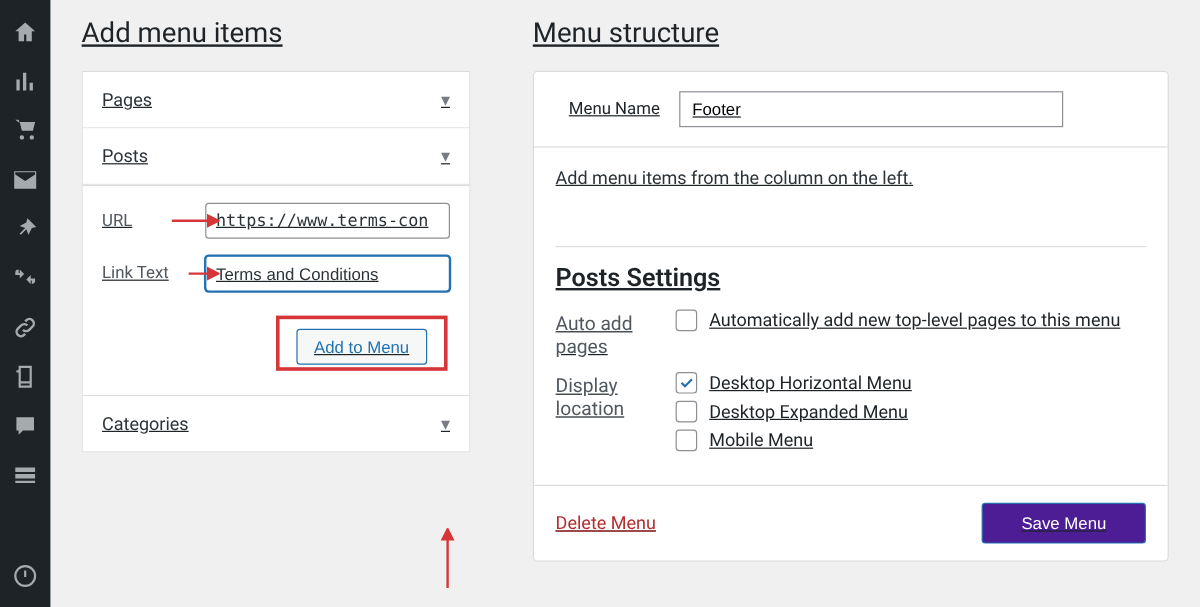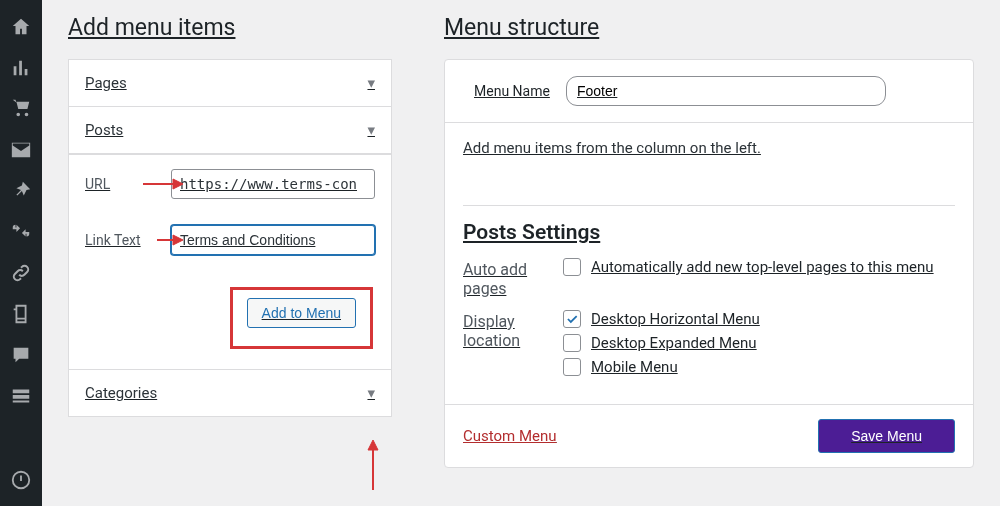--- a/index.html
+++ b/index.html
@@ -22,35 +22,35 @@
   h2.section { font-size: 23px; font-weight: 400; color: #1d2327; margin-bottom: 18px; }
 
   
   .accordion { border: 1px solid #dcdcde; background: #fff; }
   .acc-item { border-bottom: 1px solid #dcdcde; }
   .acc-item:last-child { border-bottom: none; }
   .acc-header { display: flex; align-items: center; justify-content: space-between; padding: 14px 16px; cursor: pointer; font-size: 15px; color: #2c3338; background: #fff; }
   .acc-header .chev { color: #787c82; }
   .acc-body { padding: 14px 16px 18px 16px; border-top: 1px solid #dcdcde; background: #fff; position: relative; }
 
-  .field-row { display: flex; align-items: center; margin-bottom: 26px; gap: 12px; position: relative; }
+  .field-row { display: flex; align-items: center; margin-bottom: 14px; gap: 12px; position: relative; }
   .field-row label { width: 74px; text-align: left; color: #50575e; font-size: 14px; }
   .field-row input[type="text"] { flex: 1; border: 1px solid #8c8f94; padding: 6px 8px; font-size: 14px; border-radius: 3px; background: #fff; color: #2c3338; }
   .field-row input.mono { font-family: Consolas, monospace; }
   .field-row input.focus { border: 1.5px solid #2271b1; box-shadow: 0 0 0 1px #2271b1; }
 
   .add-to-menu-wrap { display: flex; justify-content: flex-end; padding: 6px 2px 2px 2px; position: relative; }
-  .add-to-menu-box { border: 3px solid #d63638; padding: 8px 14px 18px 14px; display: inline-flex; }
+  .add-to-menu-box { border: 3px solid #d63638; padding: 8px 14px 2px 14px; display: inline-flex; }
   .btn-secondary { background: #f6f7f7; border: 1px solid #2271b1; color: #2271b1; padding: 6px 14px; border-radius: 3px; cursor: pointer; font-size: 14px; }
 
   
   .panel { border: 1px solid #dcdcde; background: #fff; border-radius: 4px; margin-top: 0; }
   .panel-top { padding: 16px 29px; border-bottom: 1px solid #dcdcde; display: flex; align-items: center; gap: 16px; }
   .panel-top label { color: #1d2327; font-size: 14px; }
-  .panel-top input { width: 320px; border: 1px solid #8c8f94; padding: 6px 10px; font-size: 14px; border-radius: 11px; }
+  .panel-top input { width: 320px; border: 1px solid #8c8f94; padding: 6px 10px; font-size: 14px; border-radius: 0; }
   .panel-body { padding: 16px 18px 10px 18px; }
   .hint { color: #2c3338; font-size: 15px; margin-bottom: 48px; }
   .panel-body hr { border: none; border-top: 1px solid #dcdcde; margin: 0 0 14px 0; }
   h3.settings { font-size: 21px; font-weight: 600; margin-bottom: 14px; }
 
   .settings-row { display: flex; align-items: flex-start; gap: 20px; margin-bottom: 12px; }
   .settings-row .sl { width: 80px; color: #50575e; font-size: 16px; padding-top: 2px; }
   .settings-row .sr { flex: 1; }
   .chk-row { display: flex; align-items: center; gap: 10px; margin-bottom: 6px; font-size: 15px; }
   .chk { width: 18px; height: 18px; border: 1.5px solid #8c8f94; border-radius: 3px; display: inline-flex; align-items: center; justify-content: center; cursor: pointer; color: #2271b1; background: #fff; }
@@ -225,19 +225,19 @@
                 <span>Desktop Expanded Menu</span>
               </div>
               <div class="chk-row">
                 <span class="chk"></span>
                 <span>Mobile Menu</span>
               </div>
             </div>
           </div>
         </div>
         <div class="panel-footer">
-          <span class="link-danger">Custom Menu</span>
+          <span class="link-danger">Delete Menu</span>
           <button class="btn-primary">Save Menu</button>
         </div>
       </div>
     </div>
   </div>
 </div>
 
 </body></html>

